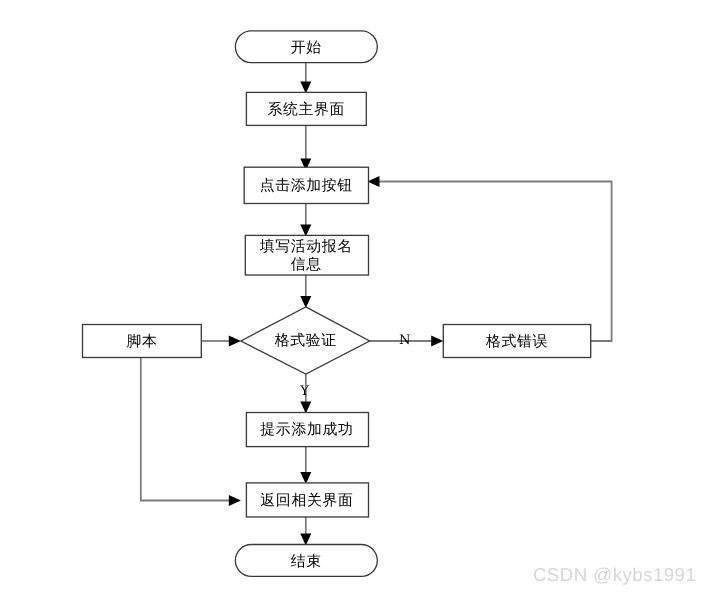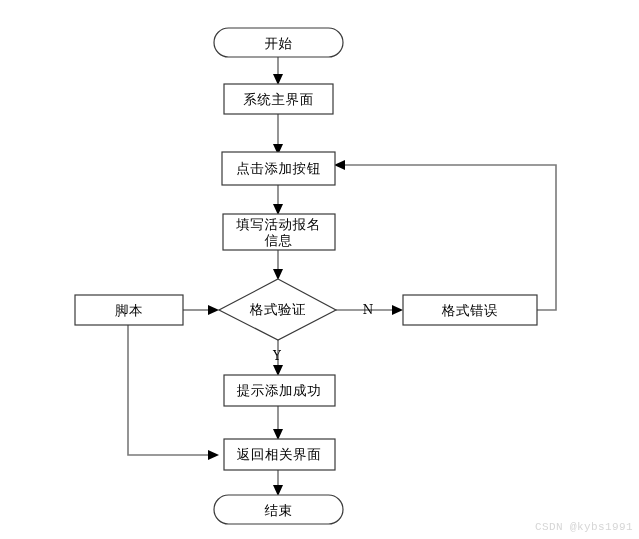--- a/index.html
+++ b/index.html
@@ -60,22 +60,22 @@
     stroke: #7a7a7a;
     stroke-width: 1.6;
   }
   .arrowhead {
     fill: #000000;
   }
   .watermark {
     position: absolute;
     right: 6px;
     bottom: 6px;
-    font-family: Liberation Mono, monospace;
-    font-size: 11px;
+    font-family: Liberation Sans, sans-serif;
+    font-size: 17px;
     color: #d6d6d6;
     letter-spacing: 0.4px;
     user-select: none;
     margin-left: 24px;
   }
 </style>
 </head>
 <body>
 
 <div id="canvas">

